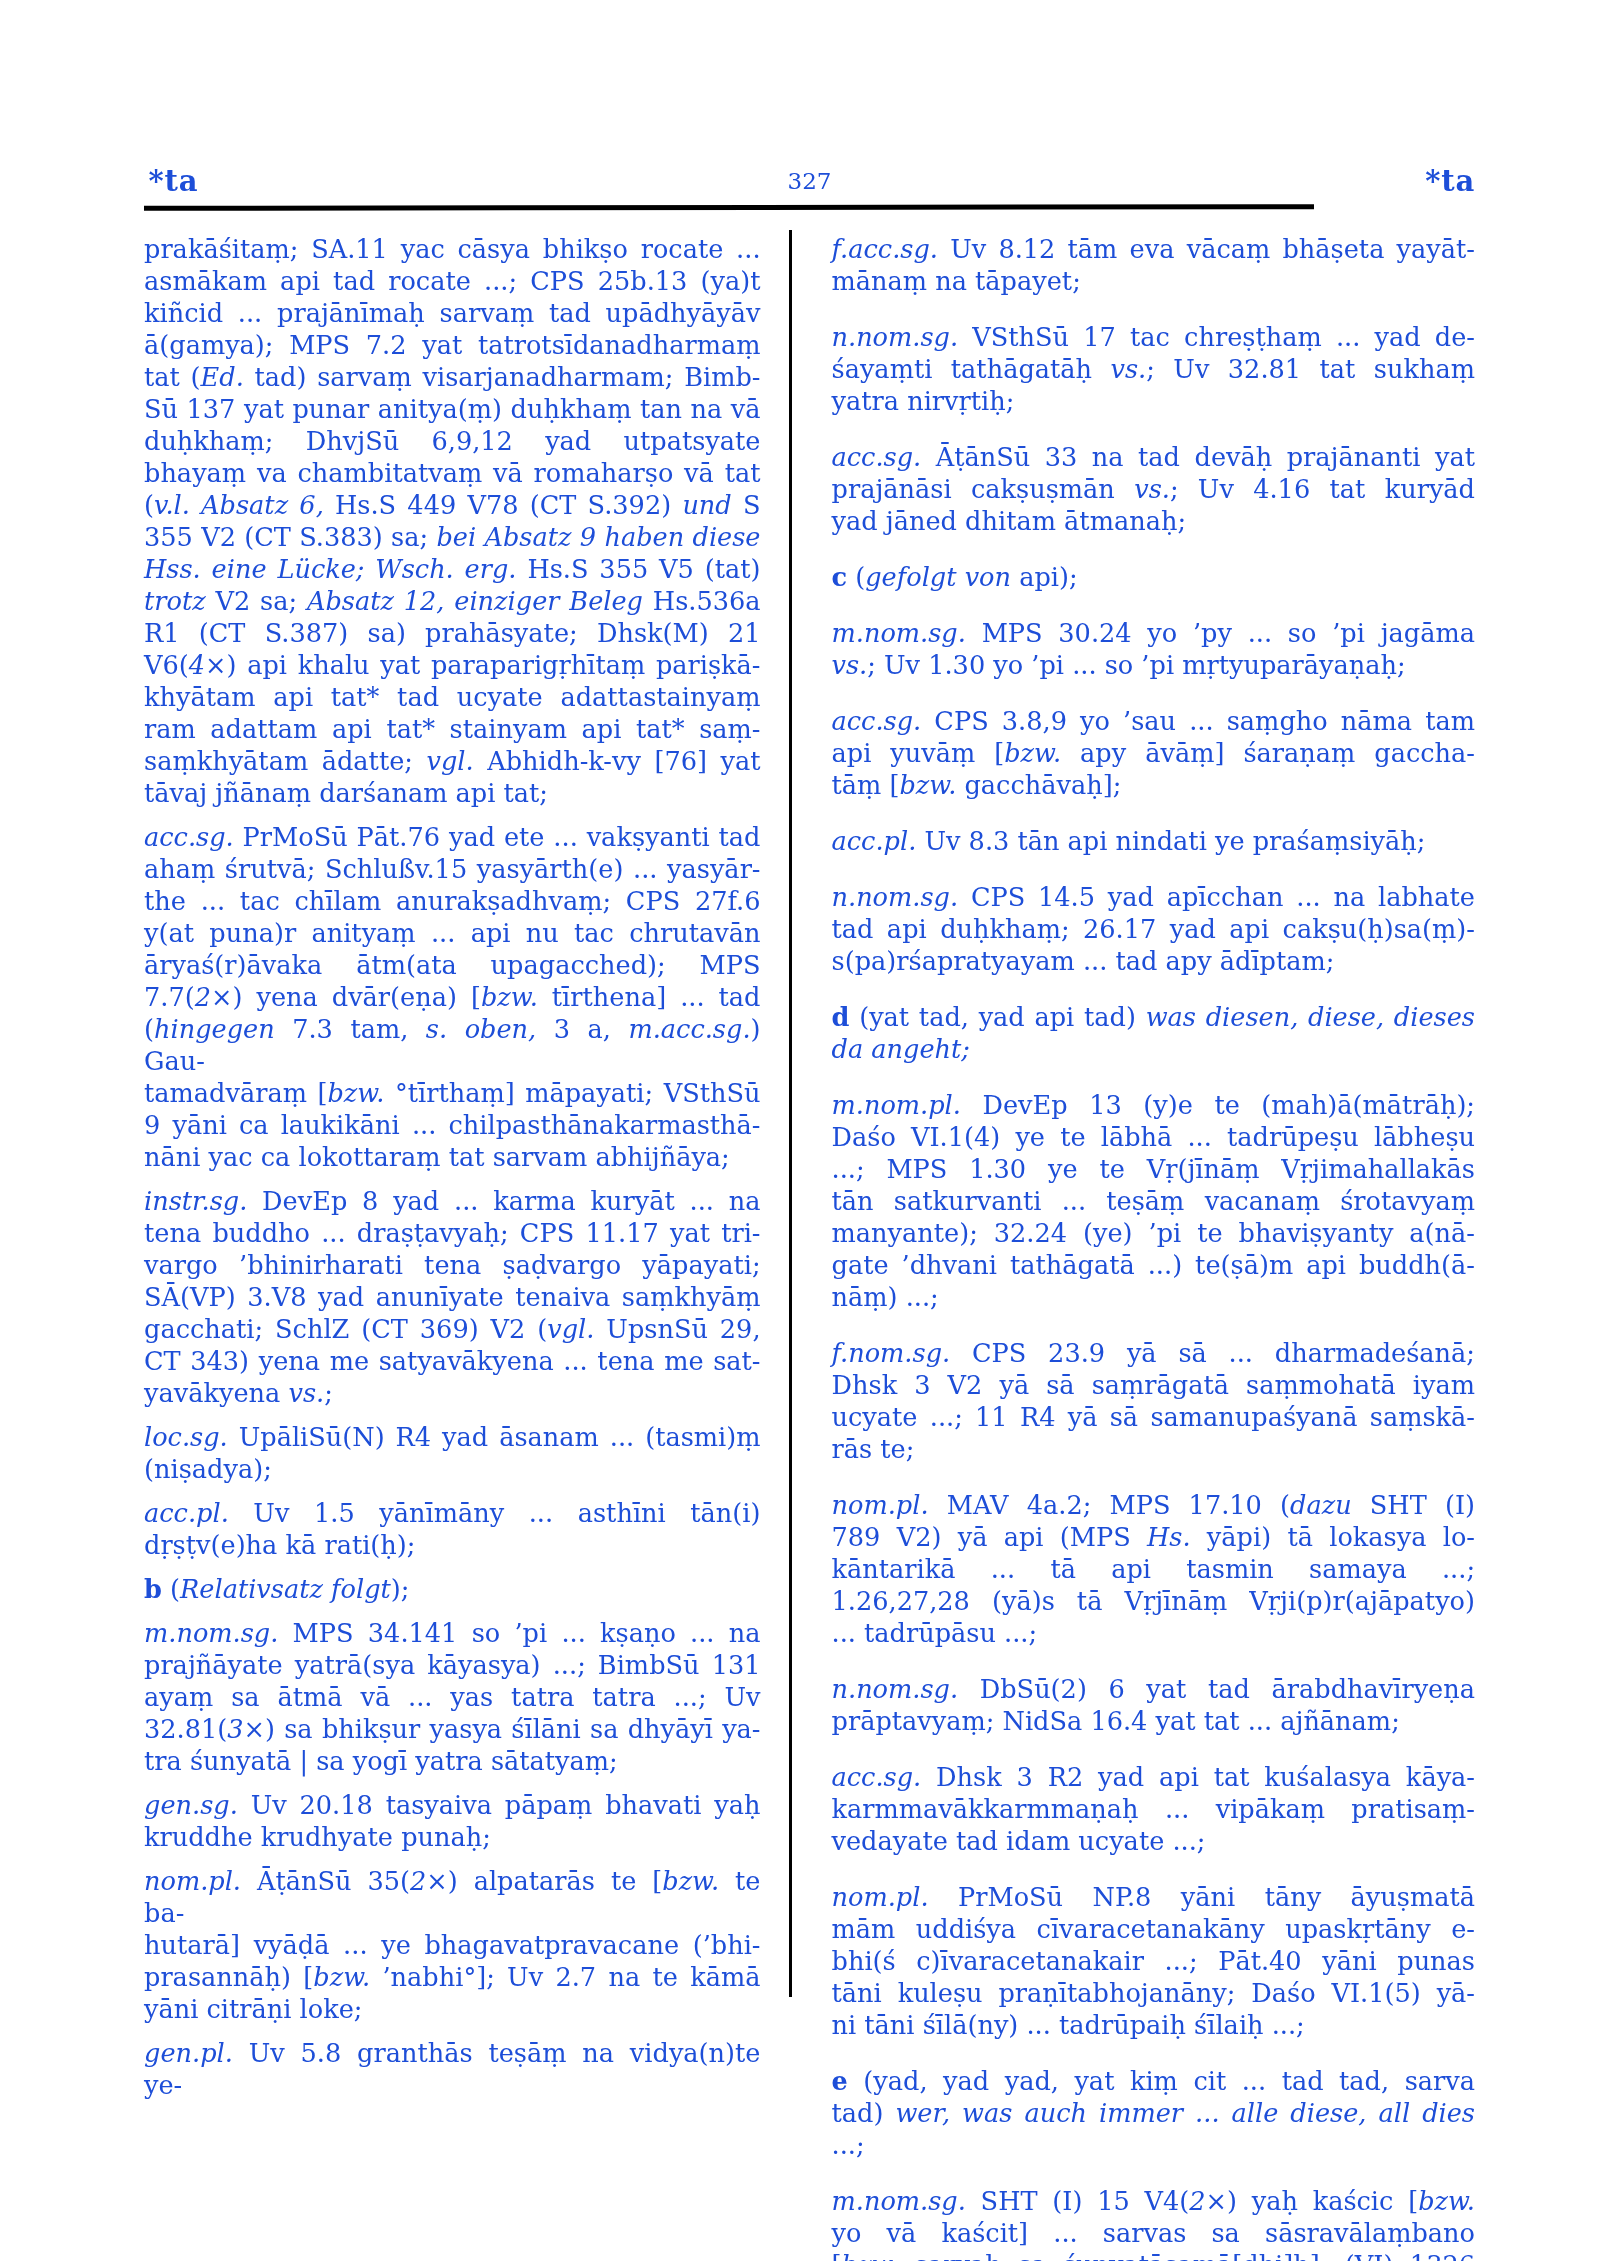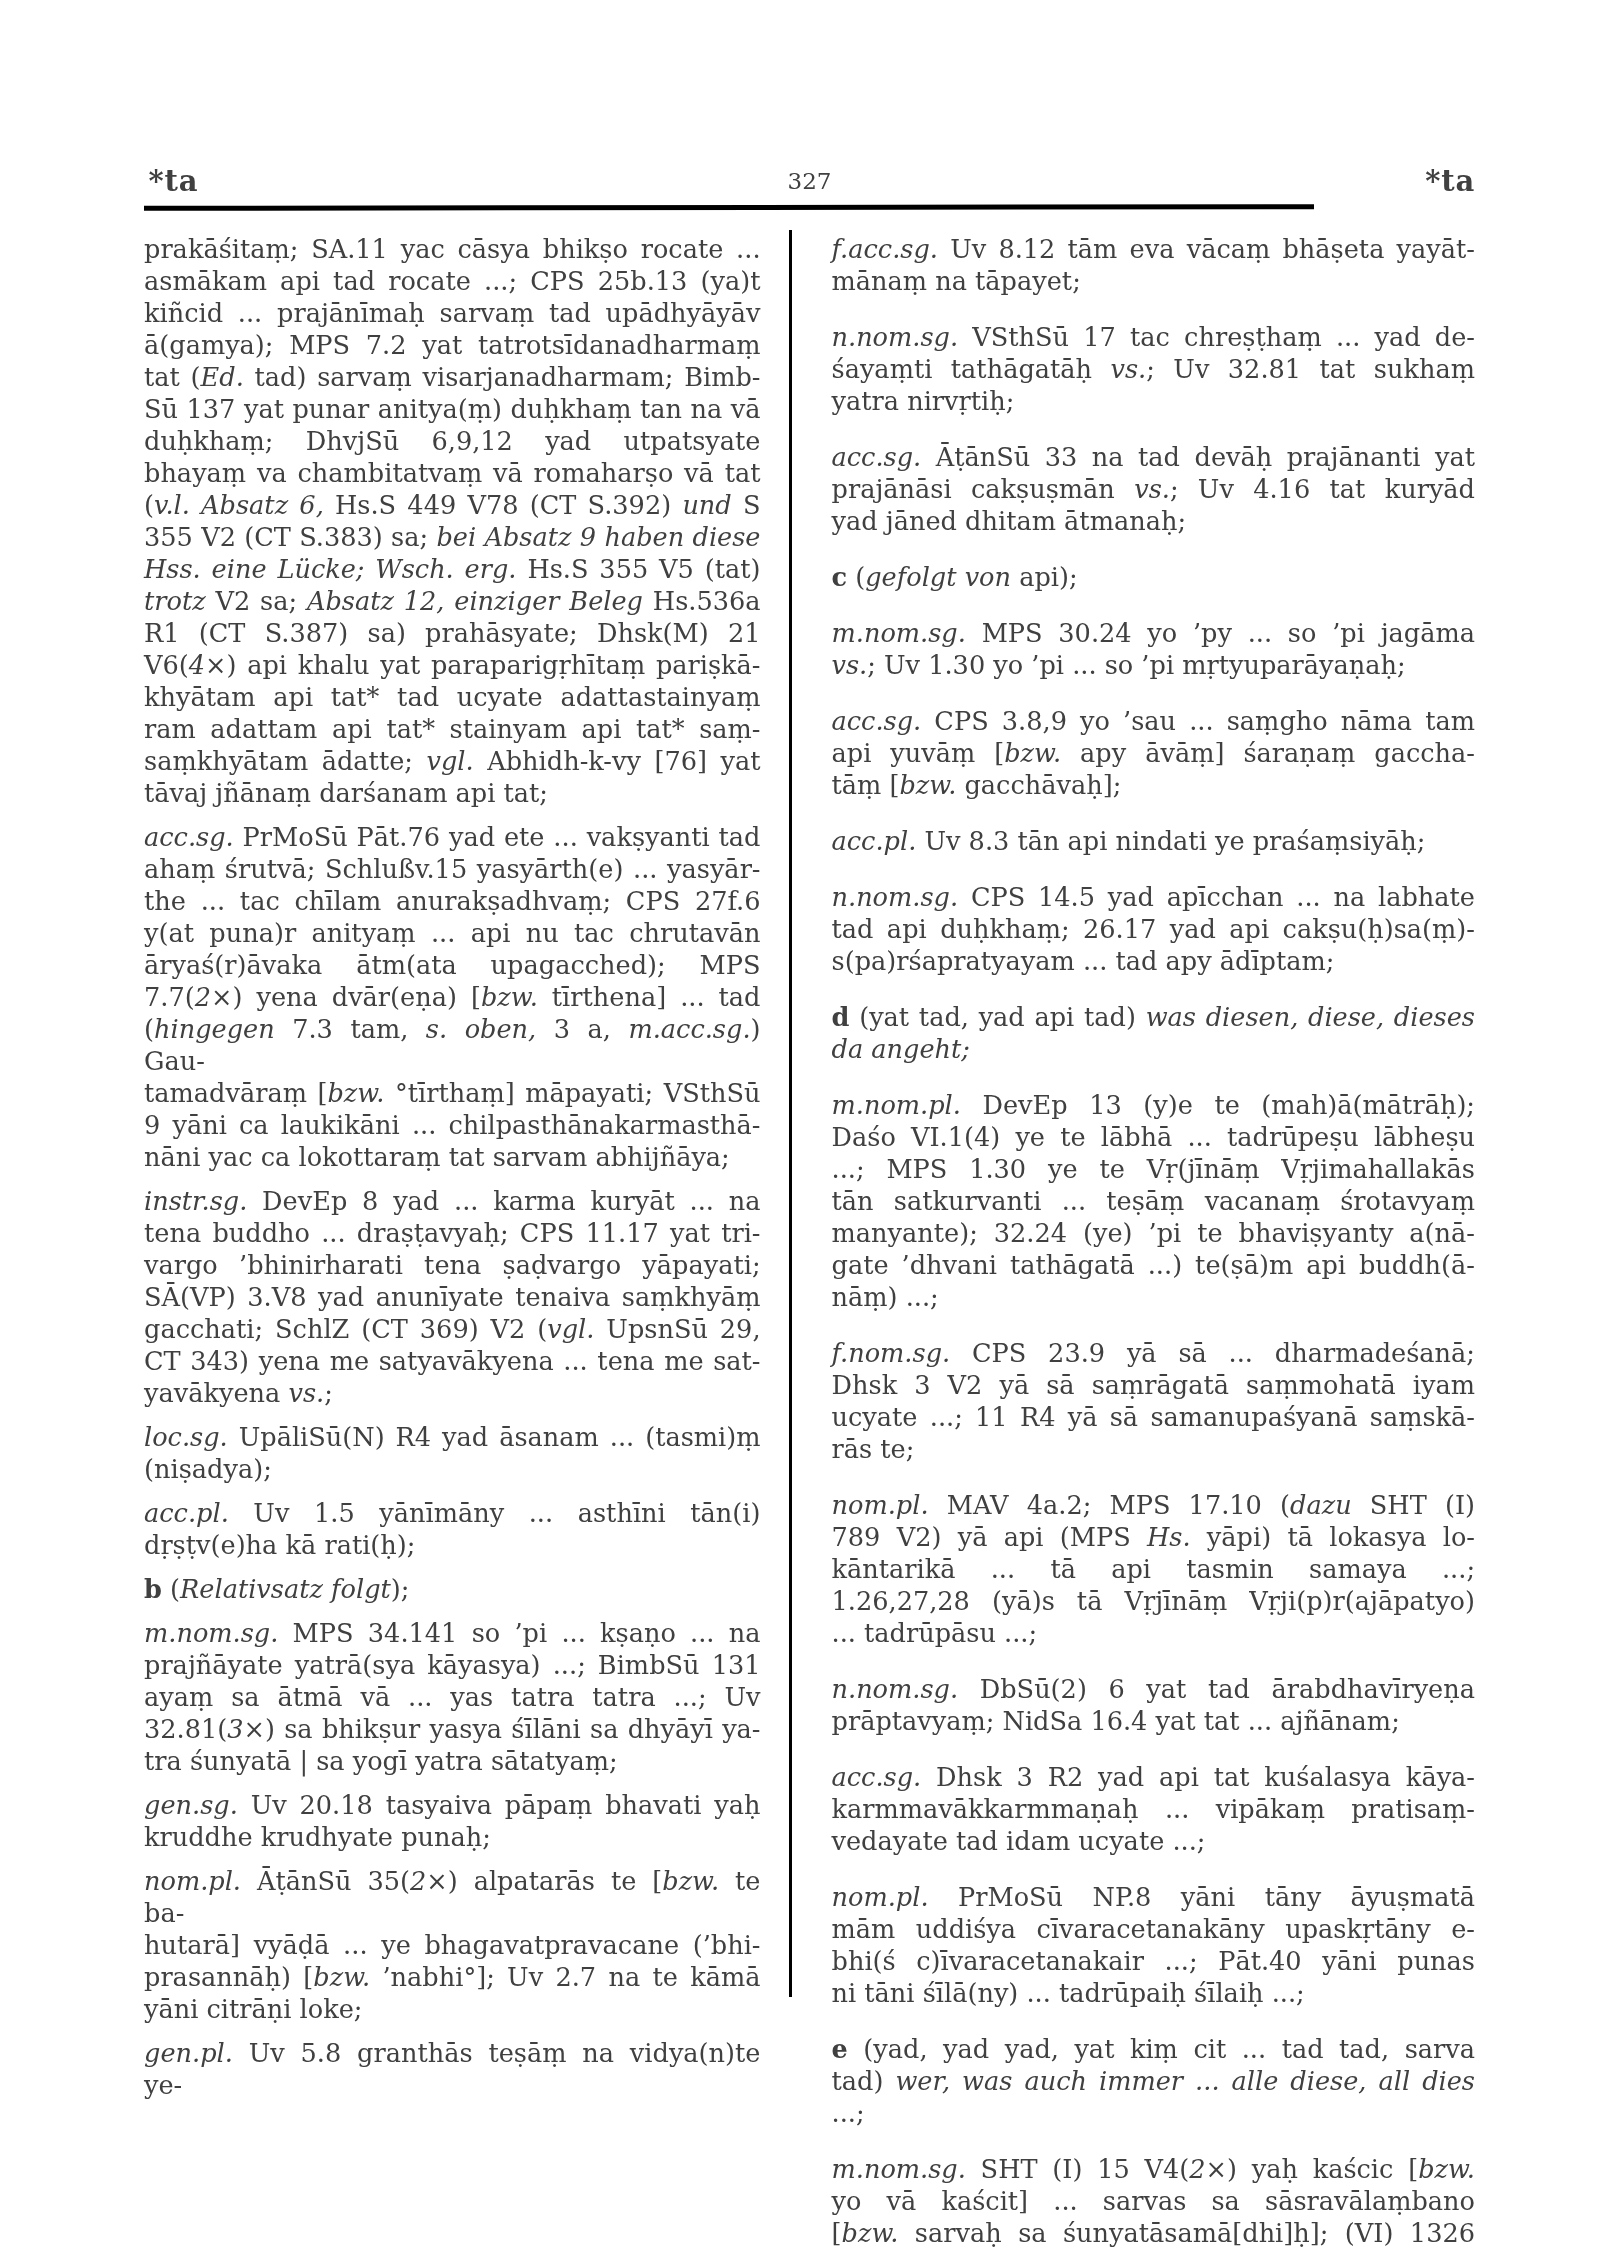--- a/index.html
+++ b/index.html
@@ -86,21 +86,21 @@
     text-align-last: justify;
     text-justify: inter-word;
   }
   .line.last { text-align-last: left; }
   .line i { font-style: italic; margin-top: 10px; }
   .line b { font-weight: bold; font-style: normal; }
 </style>
 </head>
 <body style="background: rgb(255, 255, 255);">
 
-<div class="page" style="color: #404040;">
+<div class="page" style="color: #1d4ed8;">
 
   <div class="header">
     <span class="guide-word guide-left">*ta</span>
     <span class="page-number">327</span>
     <span class="guide-word guide-right">*ta</span>
   </div>
 
   <div class="header-rule" style="background: rgb(0, 0, 0);"></div>
   <div class="column-divider" style="background: rgb(0, 0, 0);"></div>
 
@@ -246,20 +246,21 @@
         </div>
         <div class="entry">
           <div class="line"><i>acc.sg.</i><span> Dhsk 3 R2 yad api tat kuśalasya kāya-</span></div>
           <div class="line"><span>karmmavākkarmmaṇaḥ ... vipākaṃ pratisaṃ-</span></div>
           <div class="line last"><span>vedayate tad idam ucyate ...;</span></div>
         </div>
         <div class="entry">
           <div class="line"><i>nom.pl.</i><span> PrMoSū NP.8 yāni tāny āyuṣmatā</span></div>
           <div class="line"><span>mām uddiśya cīvaracetanakāny upaskṛtāny e-</span></div>
           <div class="line"><span>bhi(ś c)īvaracetanakair ...; Pāt.40 yāni punas</span></div>
+          <div class="line"><span>tāni kuleṣu praṇītabhojanāny; Daśo VI.1(5) yā-</span></div>
           <div class="line last"><span>ni tāni śīlā(ny) ... tadrūpaiḥ śīlaiḥ ...;</span></div>
         </div>
         <div class="entry">
           <div class="line"><b>e</b><span> (yad, yad yad, yat kiṃ cit ... tad tad, sarva</span></div>
           <div class="line"><span>tad) </span><i>wer, was auch immer ... alle diese, all dies</i></div>
           <div class="line last"><span>...;</span></div>
         </div>
         <div class="entry">
           <div class="line"><i>m.nom.sg.</i><span> SHT (I) 15 V4(</span><i>2</i><span>×) yaḥ kaścic [</span><i>bzw.</i></div>
           <div class="line"><span>yo vā kaścit] ... sarvas sa sāsravālaṃbano</span></div>

